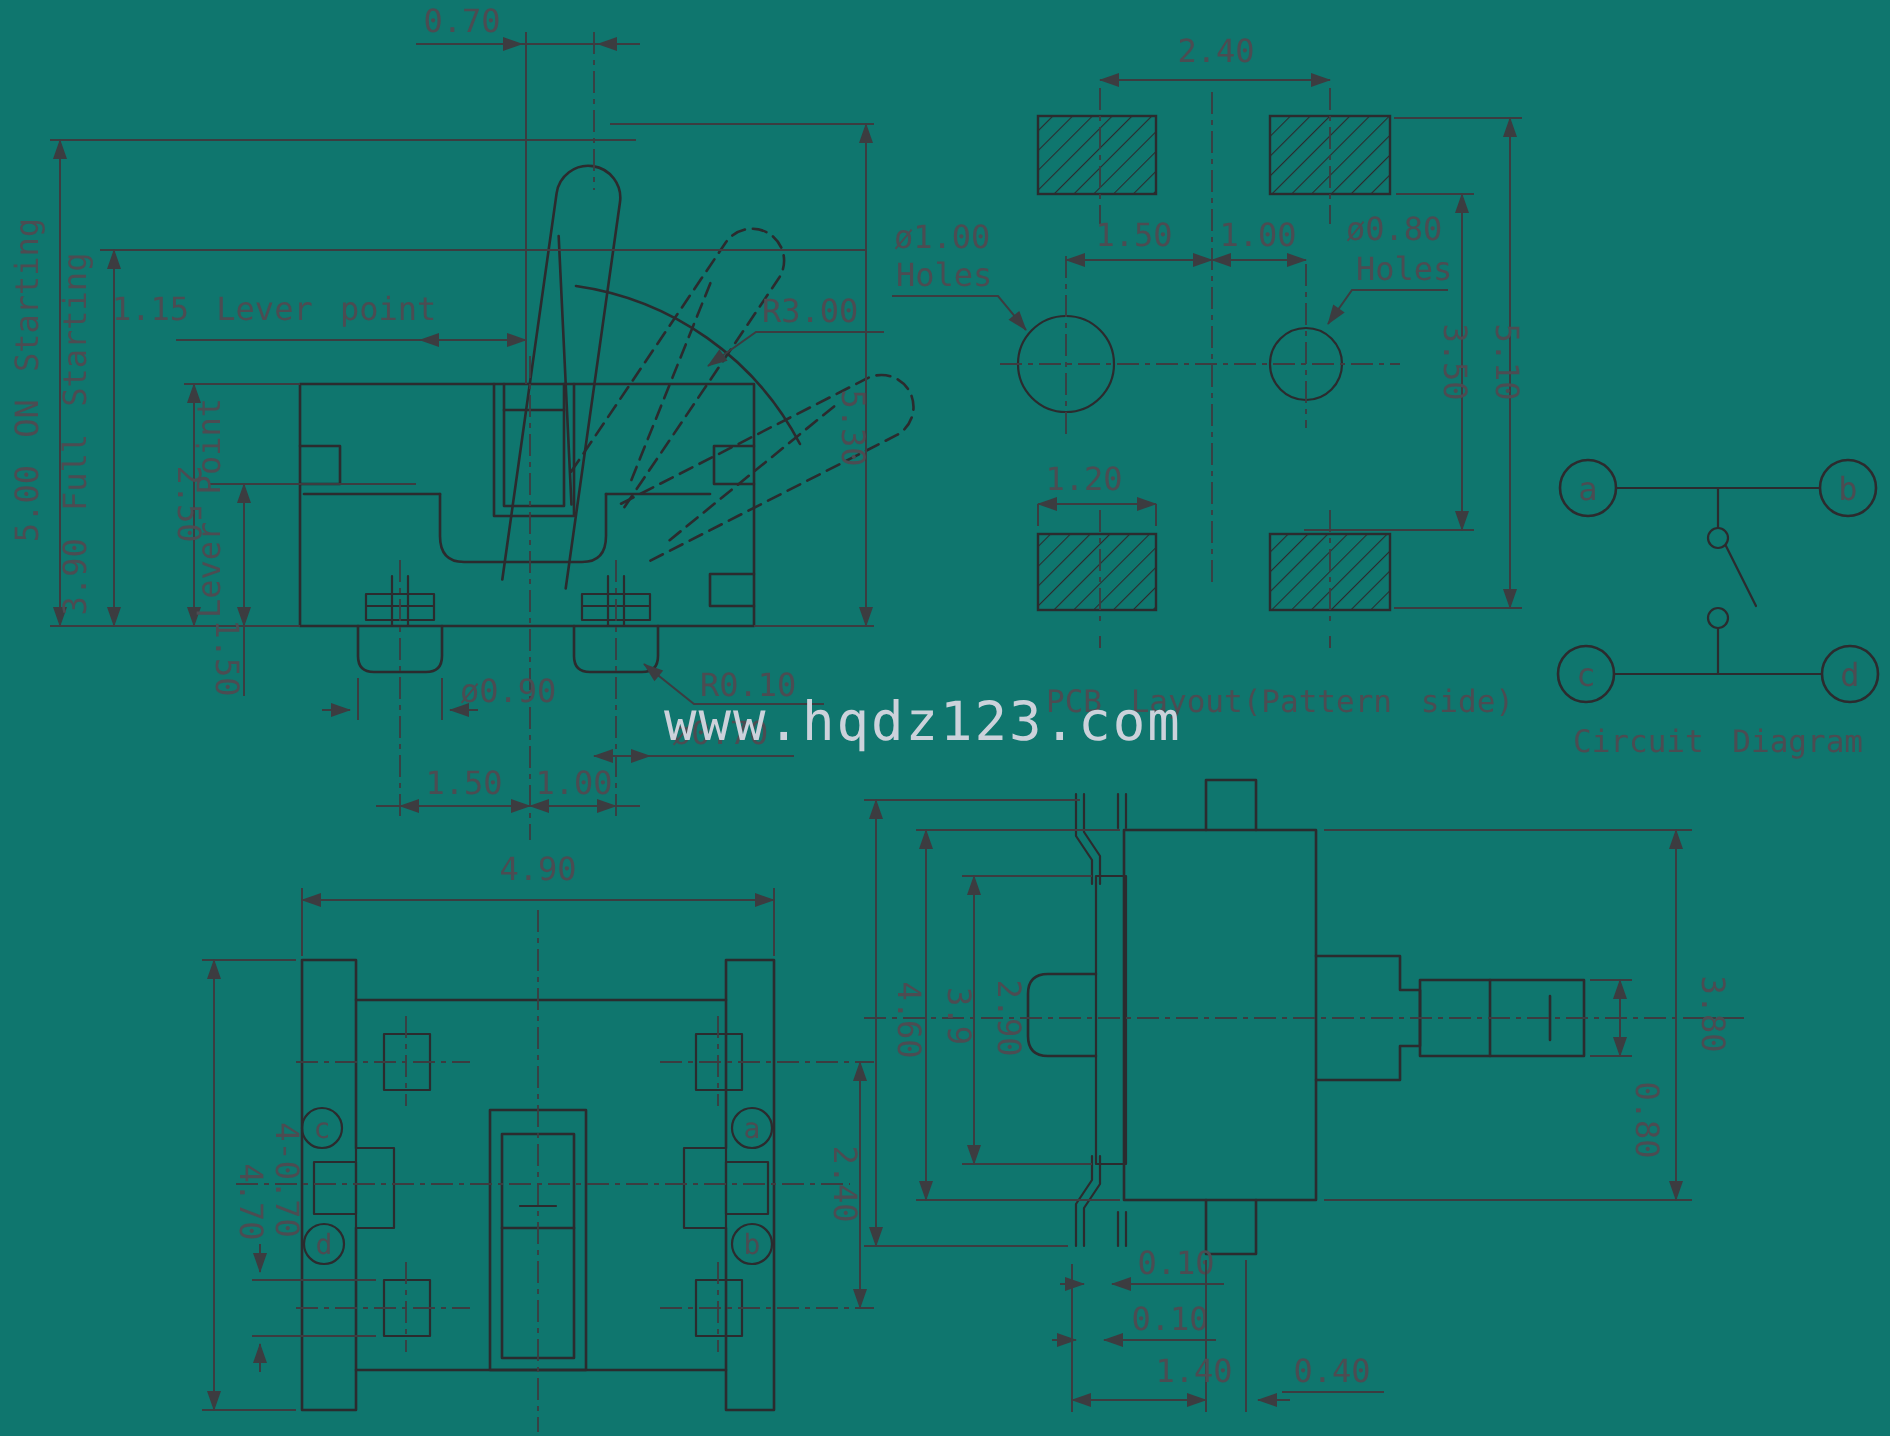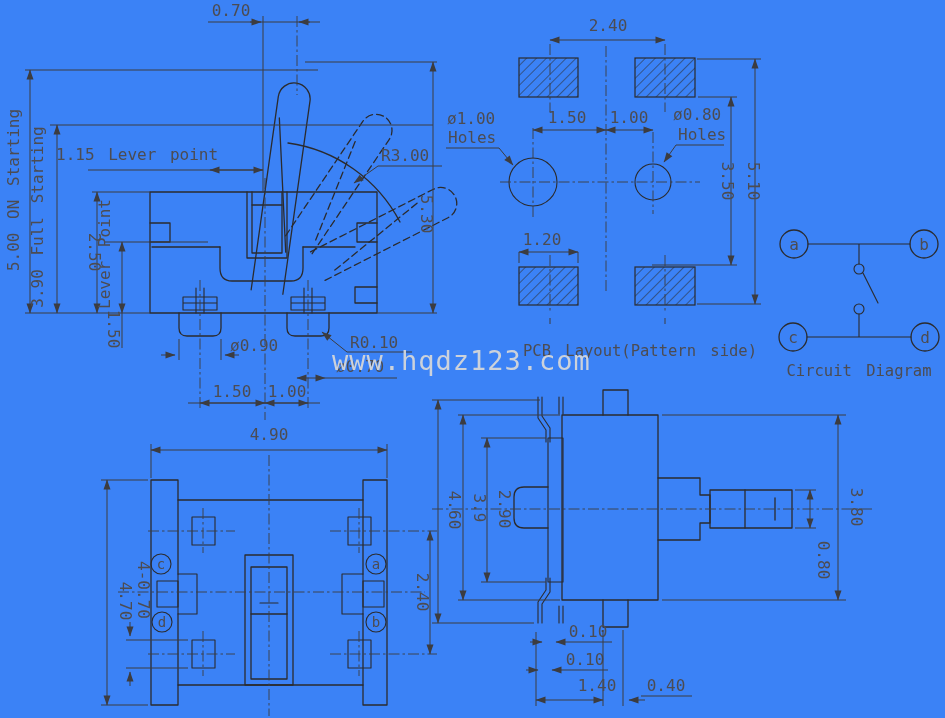--- a/index.html
+++ b/index.html
@@ -1,16 +1,16 @@
 <!DOCTYPE html>
 <html><head>
 <meta charset="utf-8">
 <style>
   html,body{margin:0;padding:0;background:#ffffff;}
-  .stage{width:945px;height:718px;position:relative;background:#3b82f6;overflow:hidden;}
+  .stage{width:945px;height:718px;position:relative;background:#0f766e;overflow:hidden;}
   svg{display:block;}
   .ln{stroke:#2b2b2e;stroke-width:1.3;fill:none;stroke-linecap:round;stroke-linejoin:round;}
   .th{stroke-width:1.1;}
   .dm{stroke:#3c3c40;stroke-width:1;fill:none;}
   .cl{stroke:#3c3c40;stroke-width:.9;fill:none;stroke-dasharray:11 3 2.5 3;}
   .dash{stroke-dasharray:7 4;}
   .pad{fill:url(#hatch);stroke:#2b2b2e;stroke-width:1.2;}
   text{font-family:"DejaVu Sans Mono","Liberation Mono",monospace;font-size:16px;fill:#4c4c52;}
   .mid{text-anchor:middle;}
   .st{text-anchor:start;}

